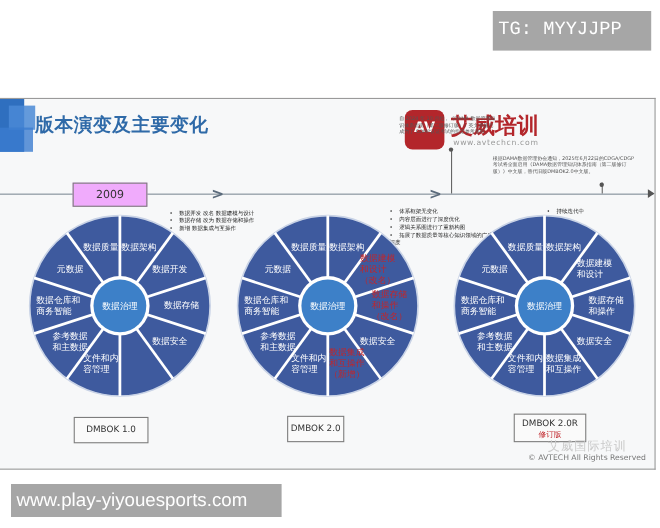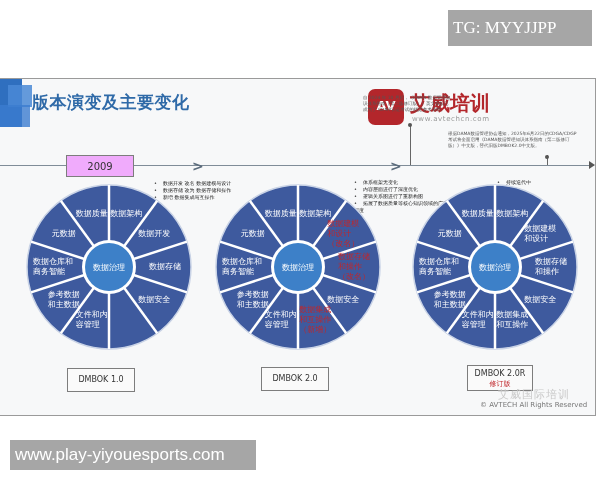--- a/index.html
+++ b/index.html
@@ -1,21 +1,21 @@
 <!DOCTYPE html>
 <html><head>
 <meta charset="utf-8">
 <style>
   html, body { margin:0; padding:0; }
   body { width:600px; height:480px; background:#ffffff; position:relative; overflow:hidden;
          font-family:"DejaVu Sans", sans-serif; }
   .tg { position:absolute; left:448px; top:10px; width:144px; height:36px; background:#a6a6a6;
-        color:#fff; font-family:Liberation Serif, serif; font-size:17px; line-height:36px;
+        color:#fff; font-family:Liberation Mono, monospace; font-size:17px; line-height:36px;
         padding-left:5px; box-sizing:border-box; }
-  .slide { position:absolute; left:0; top:78px; width:596px; height:338px; background:#f7f8f9;
+  .slide { position:absolute; left:0; top:89px; width:596px; height:338px; background:#f7f8f9;
            border:1px solid #9a9a9a; border-left:none; box-sizing:border-box; }
   .deco1 { position:absolute; left:0; top:0; width:22px; height:48px; background:#2f6fbf; }
   .deco2 { position:absolute; left:8px; top:6px; width:24px; height:22px; background:#4a8ad6; opacity:.85; }
   .deco3 { position:absolute; left:0; top:26px; width:30px; height:22px; background:#3b7cd0; opacity:.8; }
   .title { position:absolute; left:32px; top:12px; font-size:17px; font-weight:bold; color:#2f6aa8; letter-spacing:0.5px; }
   .timeline { position:absolute; left:0; top:86px; width:594px; height:1px; background:#7f8c98; }
   .tl-arrow-end { position:absolute; right:0; top:82px; width:0; height:0; border-left:6px solid #555;
                   border-top:4px solid transparent; border-bottom:4px solid transparent; }
   .chev { position:absolute; top:79px; font-size:14px; color:#5b6b7c; font-weight:bold; }
   .yearbox { position:absolute; top:76px; height:22px; border:1px solid #7d7d7d; background:#f0abfc;
@@ -150,21 +150,21 @@
 和设计</div><div class="seg-label" style="left: 141px; top: 85px; white-space: pre;">数据存储
 和操作</div><div class="seg-label" style="left: 130.305px; top: 117.916px; white-space: pre;">数据安全</div><div class="seg-label" style="left: 102.305px; top: 138.259px; white-space: pre;">数据集成
 和互操作</div><div class="seg-label" style="left: 67.695px; top: 138.259px; white-space: pre;">文件和内
 容管理</div><div class="seg-label" style="left: 39.695px; top: 117.916px; white-space: pre;">参考数据
 和主数据</div><div class="seg-label" style="left: 29px; top: 85px; white-space: pre;">数据仓库和
 商务智能</div><div class="seg-label" style="left: 39.695px; top: 52.084px; white-space: pre;">元数据</div><div class="seg-label" style="left: 67.695px; top: 31.7408px; white-space: pre;">数据质量</div></div>
 
   <div class="verbox" style="left:67px;top:289px;width:68px;height:24px;line-height:22px;">
     <span>DMBOK 1.0</span>
   </div>
-  <div class="verbox" style="left:261px;top:288px;width:68px;height:24px;line-height:22px;">
+  <div class="verbox" style="left:261px;top:288px;width:52px;height:24px;line-height:22px;">
     <span>DMBOK 2.0</span>
   </div>
   <div class="verbox" style="left:467px;top:286px;width:66px;height:26px;line-height:11px;padding-top:2px;">
     <div>DMBOK 2.0R</div>
     <div class="sub">修订版</div>
   </div>
 
   <div class="watermark">艾威国际培训</div>
   <div class="copyright">© AVTECH All Rights Reserved</div>
 </div>

